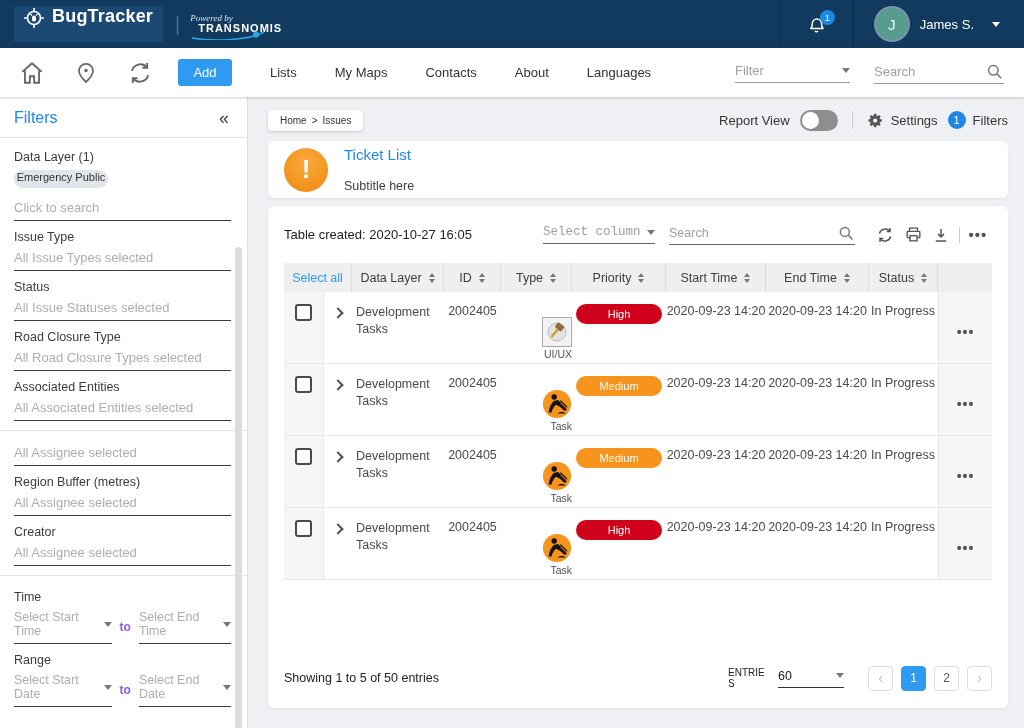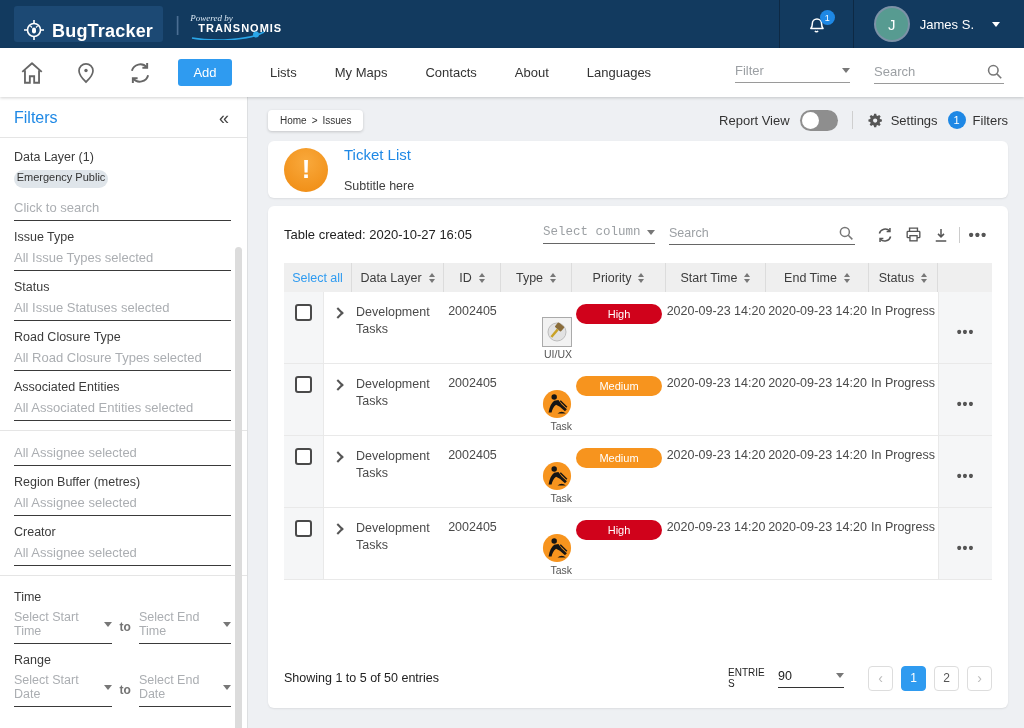--- a/index.html
+++ b/index.html
@@ -2,21 +2,21 @@
 <html><head>
 <meta charset="utf-8">
 <style>
   * { margin:0; padding:0; box-sizing:border-box; }
   html,body { width:1024px; height:728px; overflow:hidden; }
   body { font-family:"Liberation Sans", sans-serif; font-size:13px; color:#333; background:#EEF0F3; }
   .app { width:1024px; height:728px; display:flex; flex-direction:column; }
 
   
   .topbar { height:48px; background:#123A5F; display:flex; align-items:center; flex-shrink:0; }
-  .brand-box { margin-left:14px; background:#1C4974; border-radius:3px; height:36px; display:flex; align-items:flex-end; padding:0 10px 0 8px; gap:6px; }
+  .brand-box { margin-left:14px; background:#1C4974; border-radius:3px; height:36px; display:flex; align-items:flex-start; padding:0 10px 0 8px; gap:6px; }
   .brand-name { color:#fff; font-size:18px; font-weight:bold; letter-spacing:.2px; }
   .brand-pipe { color:#4A6E93; font-size:20px; margin:0 10px 0 12px; font-weight:300; }
   .powered { display:flex; flex-direction:column; line-height:1.05; position:relative; }
   .powered-by { color:#D8E6F2; font-size:9px; font-style:italic; font-family:"Liberation Serif", serif; }
   .transnomis { color:#fff; font-size:11px; font-weight:bold; letter-spacing:1px; margin-left:8px; }
   .swoosh { position:absolute; left:0; bottom:-6px; }
   .topbar-spacer { flex:1; }
   .topbar-sep { width:1px; height:48px; background:rgba(0,0,0,.28); }
   .bell-wrap { background:none; border:none; position:relative; padding:0 26px; height:48px; display:flex; align-items:center; cursor:pointer; }
   .bell-badge { position:absolute; top:10px; right:18px; min-width:15px; height:15px; border-radius:8px; background:#1E88E5; color:#fff; font-size:9px; display:flex; align-items:center; justify-content:center; padding:0 3px; }
@@ -52,21 +52,21 @@
   .sb-group { margin-bottom:9px; }
   .sb-label { font-size:12.5px; color:#3B3B3B; margin-bottom:6px; }
   .sb-field { border-bottom:1.5px solid #3a3a3a; padding-bottom:5px; color:#ABAEB2; font-size:13px; cursor:pointer; }
   .sb-chip { width:94px; background:#DFE5EA; border-radius:10px; height:18px; text-align:center; font-size:11px; color:#333; line-height:15px; margin-bottom:2px; overflow:visible; cursor:pointer; }
   .sb-divider { height:1px; background:#E5E5E5; margin:8px -16px 14px -14px; }
   .sb-range { display:flex; align-items:center; gap:8px; }
   .sb-select { display:flex; align-items:center; justify-content:space-between; border-bottom:1.5px solid #3a3a3a; padding-bottom:5px; cursor:pointer; }
   .sb-select span { color:#ABAEB2; font-size:12.5px; }
   .sb-select.start { width:108px; }
   .sb-select.end { width:102px; }
-  .to-word { font-size:12px; color:#737373; font-weight:bold; }
+  .to-word { font-size:12px; color:#8b5cf6; font-weight:bold; }
 
   
   .main { flex:1; padding:10px 16px 0 20px; min-width:0; }
   .main-top { display:flex; align-items:center; justify-content:space-between; height:26px; margin-bottom:8px; }
   .breadcrumb { background:#fff; border-radius:4px; box-shadow:0 1px 3px rgba(0,0,0,.18); padding:5px 12px; font-size:10px; color:#333; display:flex; gap:5px; align-items:center; cursor:pointer; }
   .main-controls { display:flex; align-items:center; gap:10px;margin-left:8px; }
   .rv-label { font-size:13px; color:#333; }
   .toggle { width:38px; height:21px; border-radius:11px; background:#8E8E8E; position:relative; cursor:pointer; border:none; }
   .toggle-knob { position:absolute; left:2px; top:2px; width:17px; height:17px; background:#fff; border-radius:50%; }
   .ctrl-sep { width:1px; height:18px; background:#CFCFCF; margin:0 4px; }
@@ -573,21 +573,21 @@
             </div>
         </div>
 
         <div class="tbl-fill"></div>
 
         <div class="tbl-footer">
           <span class="showing">Showing 1 to 5 of 50 entries</span>
           <div class="foot-right">
             <span class="entries-label">ENTRIES</span>
             <div class="entries-select">
-              <span>90</span>
+              <span>60</span>
               <span class="caret-dn-gray"></span>
             </div>
             <div class="pager">
               <button class="page-btn arrow">‹</button>
               <button class="page-btn active" style="background-color: rgb(47, 155, 240);">1</button>
               <button class="page-btn">2</button>
               <button class="page-btn arrow">›</button>
             </div>
           </div>
         </div>

